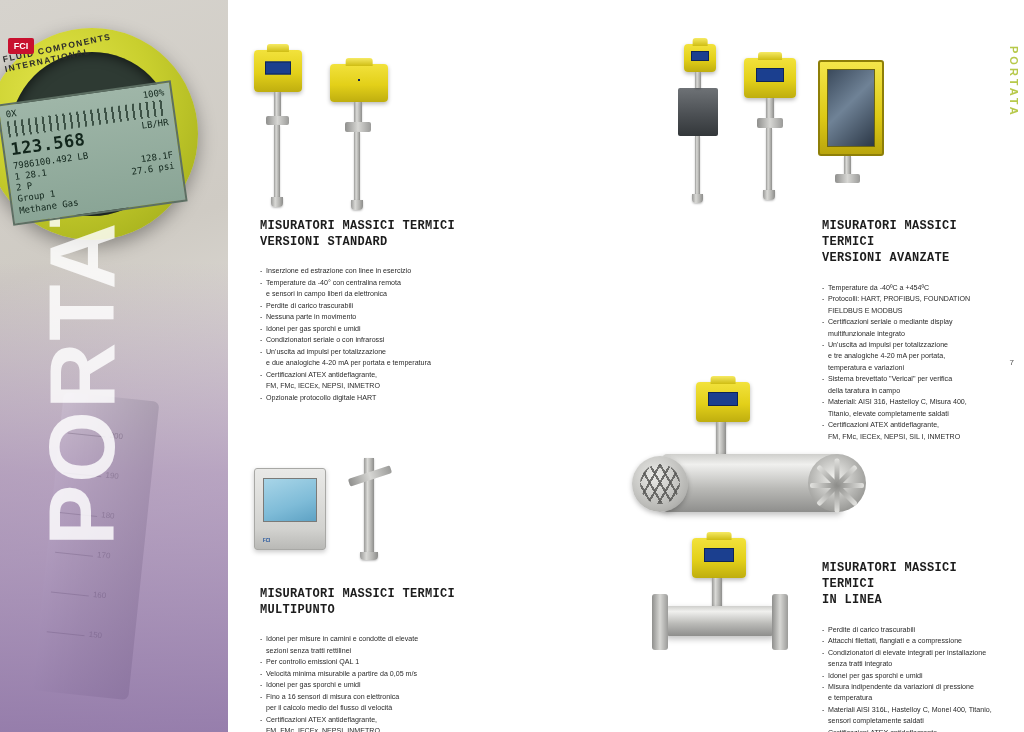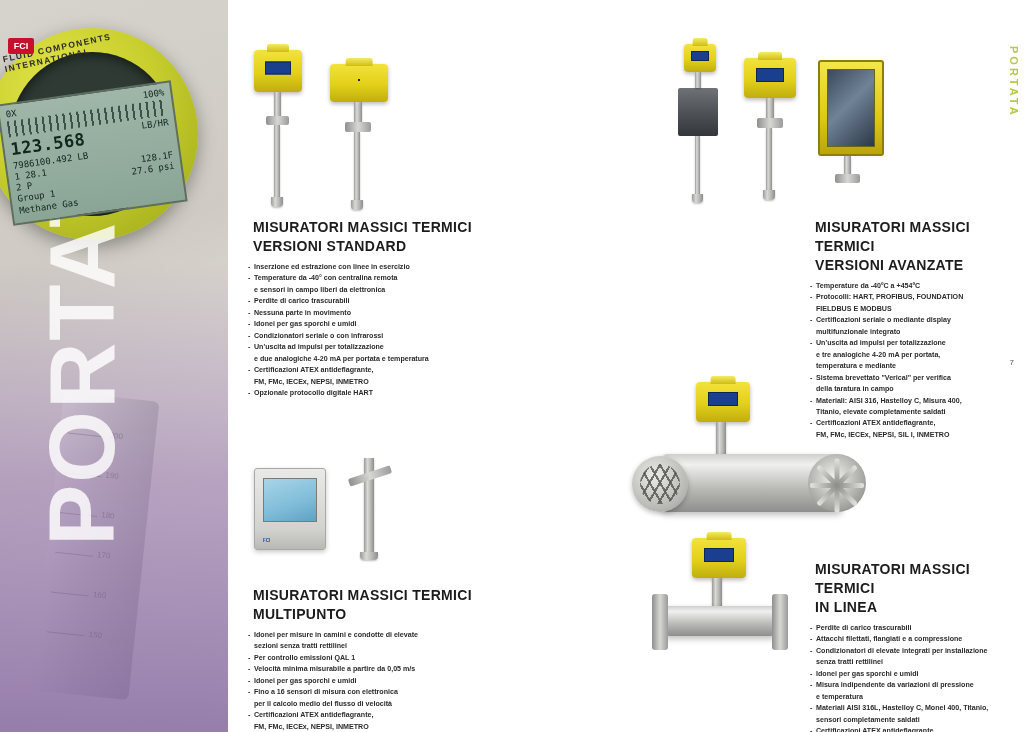--- a/index.html
+++ b/index.html
@@ -97,25 +97,25 @@
     font-size:11px; letter-spacing:3px; color:#b7c94a; font-weight:bold;
   }
   .page-num {
     position:absolute; right:10px; top:358px;
     font-size:8px; color:#555;
   }
 
   
   .block { position:absolute; }
   .block h3 {
-    margin:0 0 6px 9px;
-    font-size:14px; font-weight:bold; color:#1c1c1c;
-    letter-spacing:0.3px; line-height:1.35; text-transform:uppercase;
-  }
-  .block ul { margin:4px; padding:0; list-style:none;font-weight:bold; }
+    margin:0 0 6px 16px;
+    font-size:12px; font-weight:bold; color:#1c1c1c;
+    letter-spacing:0.3px; line-height:1.35; text-transform:uppercase;font-family:Liberation Mono, monospace;
+  }
+  .block ul { margin:16px; padding:0; list-style:none; }
   .block li {
     font-size:7.1px; color:#2a2a2a; line-height:1.62;
     padding-left:6px; position:relative; white-space:pre-line;
   }
   .block li:before {
     content:"-"; position:absolute; left:0; top:0; color:#2a2a2a;
   }
   .block li.cont:before { content:""; }
 
   
@@ -379,21 +379,21 @@
       <span>VERSIONI AVANZATE</span>
     </h3>
     <ul>
       <li>Temperature da -40ºC a +454ºC</li>
       <li>Protocolli: HART, PROFIBUS, FOUNDATION</li>
       <li class="cont">FIELDBUS E MODBUS</li>
       <li>Certificazioni seriale o mediante display</li>
       <li class="cont">multifunzionale integrato</li>
       <li>Un'uscita ad impulsi per totalizzazione</li>
       <li class="cont">e tre analogiche 4-20 mA per portata,</li>
-      <li class="cont">temperatura e mediante</li>
+      <li class="cont">temperatura e variazioni</li>
       <li>Sistema brevettato "Verical" per verifica</li>
       <li class="cont">della taratura in campo</li>
       <li>Materiali: AISI 316, Hastelloy C, Misura 400,</li>
       <li class="cont">Titanio, elevate completamente saldati</li>
       <li>Certificazioni ATEX antideflagrante,</li>
       <li class="cont">FM, FMc, IECEx, NEPSI, SIL I, INMETRO</li>
     </ul>
   </div>
 
   <div class="block" style="left:244px; top:586px; width:240px;">
@@ -416,21 +416,21 @@
 
   <div class="block" style="left:806px; top:560px; width:210px;">
     <h3>
       <span>MISURATORI MASSICI TERMICI</span><br>
       <span>IN LINEA</span>
     </h3>
     <ul>
       <li>Perdite di carico trascurabili</li>
       <li>Attacchi filettati, flangiati e a compressione</li>
       <li>Condizionatori di elevate integrati per installazione</li>
-      <li class="cont">senza tratti rettilinei</li>
+      <li class="cont">senza tratti integrato</li>
       <li>Idonei per gas sporchi e umidi</li>
       <li>Misura indipendente da variazioni di pressione</li>
       <li class="cont">e temperatura</li>
       <li>Materiali AISI 316L, Hastelloy C, Monel 400, Titanio,</li>
       <li class="cont">sensori completamente saldati</li>
       <li>Certificazioni ATEX antideflagrante,</li>
       <li class="cont">FM, FMc, IECEx, NEPSI, INMETRO</li>
     </ul>
   </div>
 

